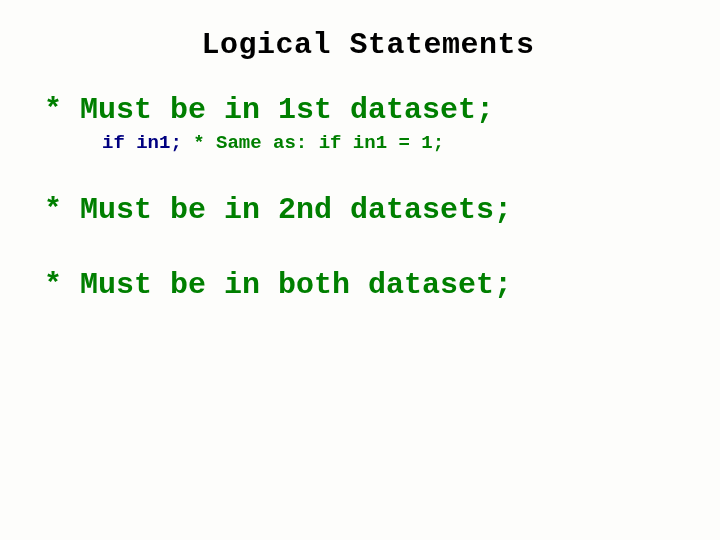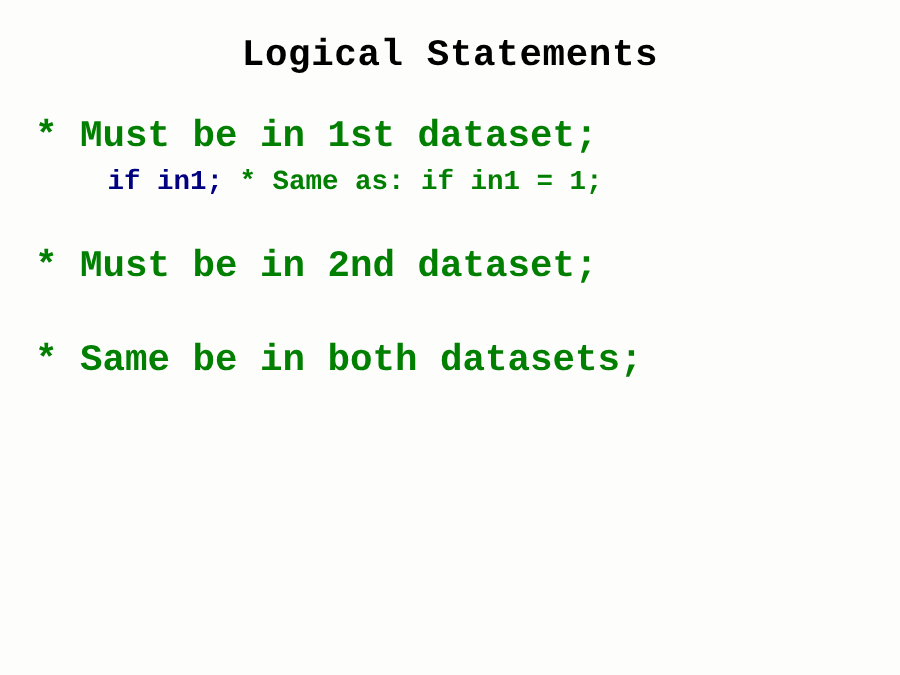--- a/index.html
+++ b/index.html
@@ -9,42 +9,42 @@
     height: 540px;
     background: #fdfdfb;
     font-family: "Courier New", Courier, monospace;
     font-weight: bold;
     color: #000;
   }
   .slide {
     box-sizing: border-box;
     width: 720px;
     height: 524px;
-    padding: 20px 28px 0 28px;
+    padding: 20px 28px 0 44px;
   }
   .title {
     font-size: 30px;
     text-align: center;
     margin: 8px 0 28px 0;
     letter-spacing: 0.5px;
   }
   .block {
     margin-bottom: 34px;
     font-size: 30px;
     line-height: 1.35;
   }
   .comment {
     color: #007f00; 
   }
   .stmt {
     color: #000080; 
   }
   .indent {
     padding-left: 58px;
-    font-size: 22px;
+    font-size: 19px;
     line-height: 1.35;
   }
   .inline-comment {
     color: #007f00;
   }
 </style>
 </head>
 <body>
 
 <div class="slide">
@@ -55,23 +55,23 @@
     <div>
       <span class="comment">* Must be in 1st dataset;</span>
     </div>
     <div class="indent">
       <span class="stmt">if in1;</span><span class="inline-comment"> * Same as: if in1 = 1;</span>
     </div>
   </div>
 
   <div class="block">
     <div>
-      <span class="comment">* Must be in 2nd dataset;</span>
+      <span class="comment">* Must be in 2nd datasets;</span>
     </div>
   </div>
 
   <div class="block">
     <div>
-      <span class="comment">* Same be in both datasets;</span>
+      <span class="comment">* Must be in both dataset;</span>
     </div>
   </div>
 
 </div>
 
 </body></html>

